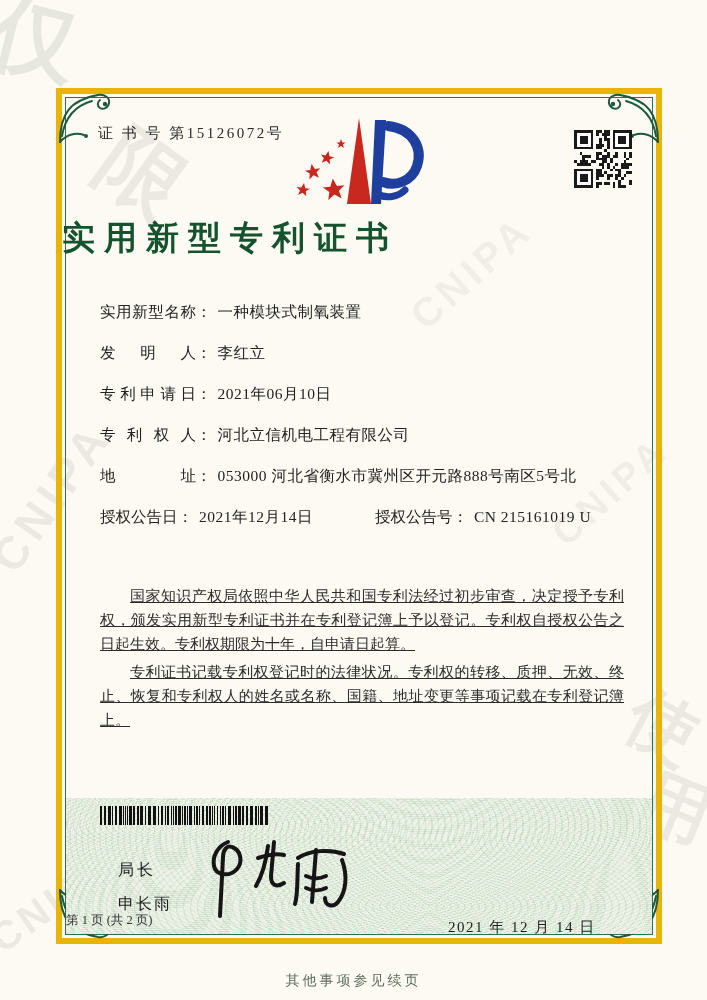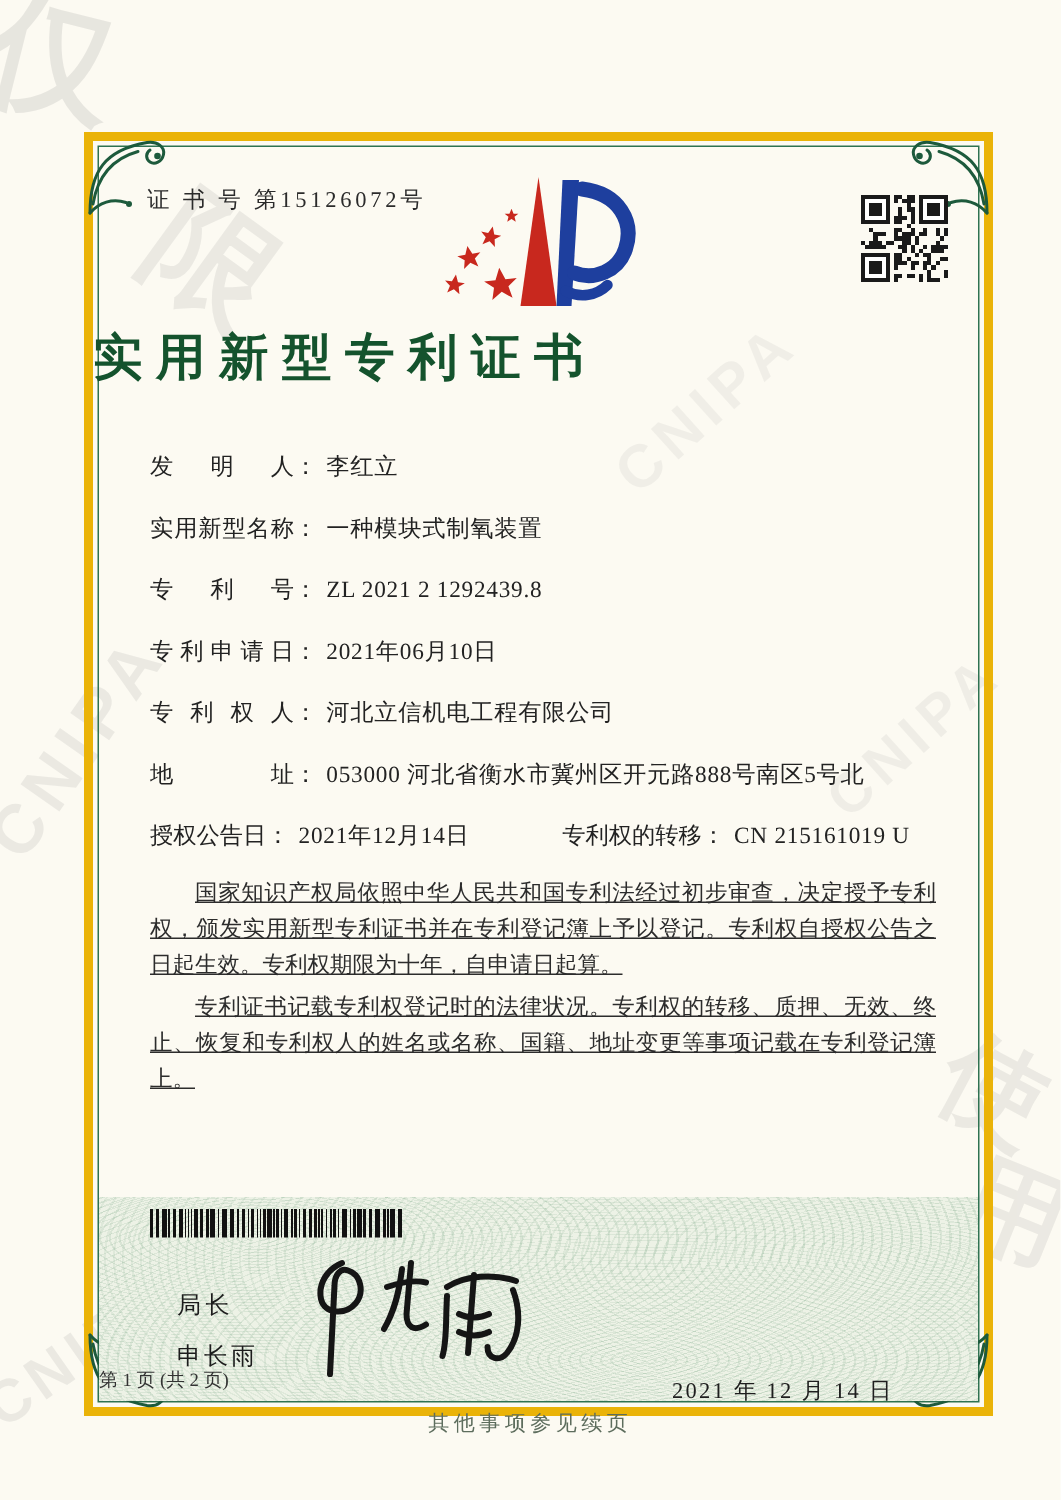--- a/index.html
+++ b/index.html
@@ -44,21 +44,21 @@
           repeating-radial-gradient(ellipse 140px 42px at 18% 20%, rgba(96,150,112,.14) 0 1.5px, transparent 1.5px 6.5px),
           repeating-radial-gradient(ellipse 150px 46px at 62% 80%, rgba(96,150,112,.12) 0 1.5px, transparent 1.5px 7px),
           repeating-radial-gradient(ellipse 120px 40px at 95% 30%, rgba(96,150,112,.10) 0 1.5px, transparent 1.5px 6px);}
   .barcode{position:absolute;left:34px;top:8px;width:172px;height:19px;}
   .role{position:absolute;left:52px;top:62px;font-size:16px;letter-spacing:3px;color:#1c1c1c;}
   .signer{position:absolute;left:52px;top:96px;font-size:16px;letter-spacing:2px;color:#1c1c1c;text-align:right;}
   .sig{position:absolute;left:128px;top:26px;width:170px;height:112px;}
   .date{position:absolute;left:382px;top:120px;font-size:15px;letter-spacing:1.5px;color:#1e1e1e;}
   .pageno{position:absolute;left:0;right:0;bottom:5px;font-size:12.5px;color:#333;}
   
-  .note{position:absolute;left:0;right:0;top:940px;text-align:center;z-index:2;
+  .note{position:absolute;left:0;right:0;top:972px;text-align:center;z-index:2;
         font-size:14px;letter-spacing:3px;color:#5d6d5d;}
 </style>
 </head>
 <body>
 
 <div class="page">
 
   <div class="wm">
     <span style="left:-8px;top:-18px;font-size:86px;opacity:.18;transform:rotate(14deg);">仅</span>
     <span style="left:100px;top:118px;font-size:84px;opacity:.15;transform:rotate(36deg);">限</span>
@@ -262,43 +262,40 @@
           <path d="M99 12 C124 15 134 34 128 52 C123 67 107 73 94 68" fill="none" stroke="#1e3f9e" stroke-width="10" stroke-linecap="round"></path>
           <path d="M88 80 C98 85 109 83 116 76" fill="none" stroke="#1e3f9e" stroke-width="7" stroke-linecap="round"></path>
         </g>
       </svg>
     </div>
 
     <div class="title">实用新型专利证书</div>
 
     <div class="fields">
       <div class="frow">
+        <span class="flabel">实用新型名称</span><span class="colon">：</span><span class="fvalue">一种模块式制氧装置</span>
+      </div>
+      <div class="frow">
         <span class="flabel">发明人</span><span class="colon">：</span><span class="fvalue">李红立</span>
-      </div>
-      <div class="frow">
-        <span class="flabel">实用新型名称</span><span class="colon">：</span><span class="fvalue">一种模块式制氧装置</span>
-      </div>
-      <div class="frow">
-        <span class="flabel">专利号</span><span class="colon">：</span><span class="fvalue">ZL 2021 2 1292439.8</span>
       </div>
       <div class="frow">
         <span class="flabel">专利申请日</span><span class="colon">：</span><span class="fvalue">2021年06月10日</span>
       </div>
       <div class="frow">
         <span class="flabel">专利权人</span><span class="colon">：</span><span class="fvalue">河北立信机电工程有限公司</span>
       </div>
       <div class="frow">
         <span class="flabel">地址</span><span class="colon">：</span><span class="fvalue">053000 河北省衡水市冀州区开元路888号南区5号北</span>
       </div>
       <div class="frow">
         <span class="fgroup">
           <span class="flabel plain">授权公告日</span><span class="colon">：</span><span class="fvalue">2021年12月14日</span>
         </span>
         <span class="fgroup right">
-          <span class="flabel plain">专利权的转移</span><span class="colon">：</span><span class="fvalue">CN 215161019 U</span>
+          <span class="flabel plain">授权公告号</span><span class="colon">：</span><span class="fvalue">CN 215161019 U</span>
         </span>
       </div>
     </div>
 
     <div class="paras">
       <p>国家知识产权局依照中华人民共和国专利法经过初步审查，决定授予专利权，颁发实用新型专利证书并在专利登记簿上予以登记。专利权自授权公告之日起生效。专利权期限为十年，自申请日起算。</p>
       <p>专利证书记载专利权登记时的法律状况。专利权的转移、质押、无效、终止、恢复和专利权人的姓名或名称、国籍、地址变更等事项记载在专利登记簿上。</p>
     </div>
 
     <div class="band">

